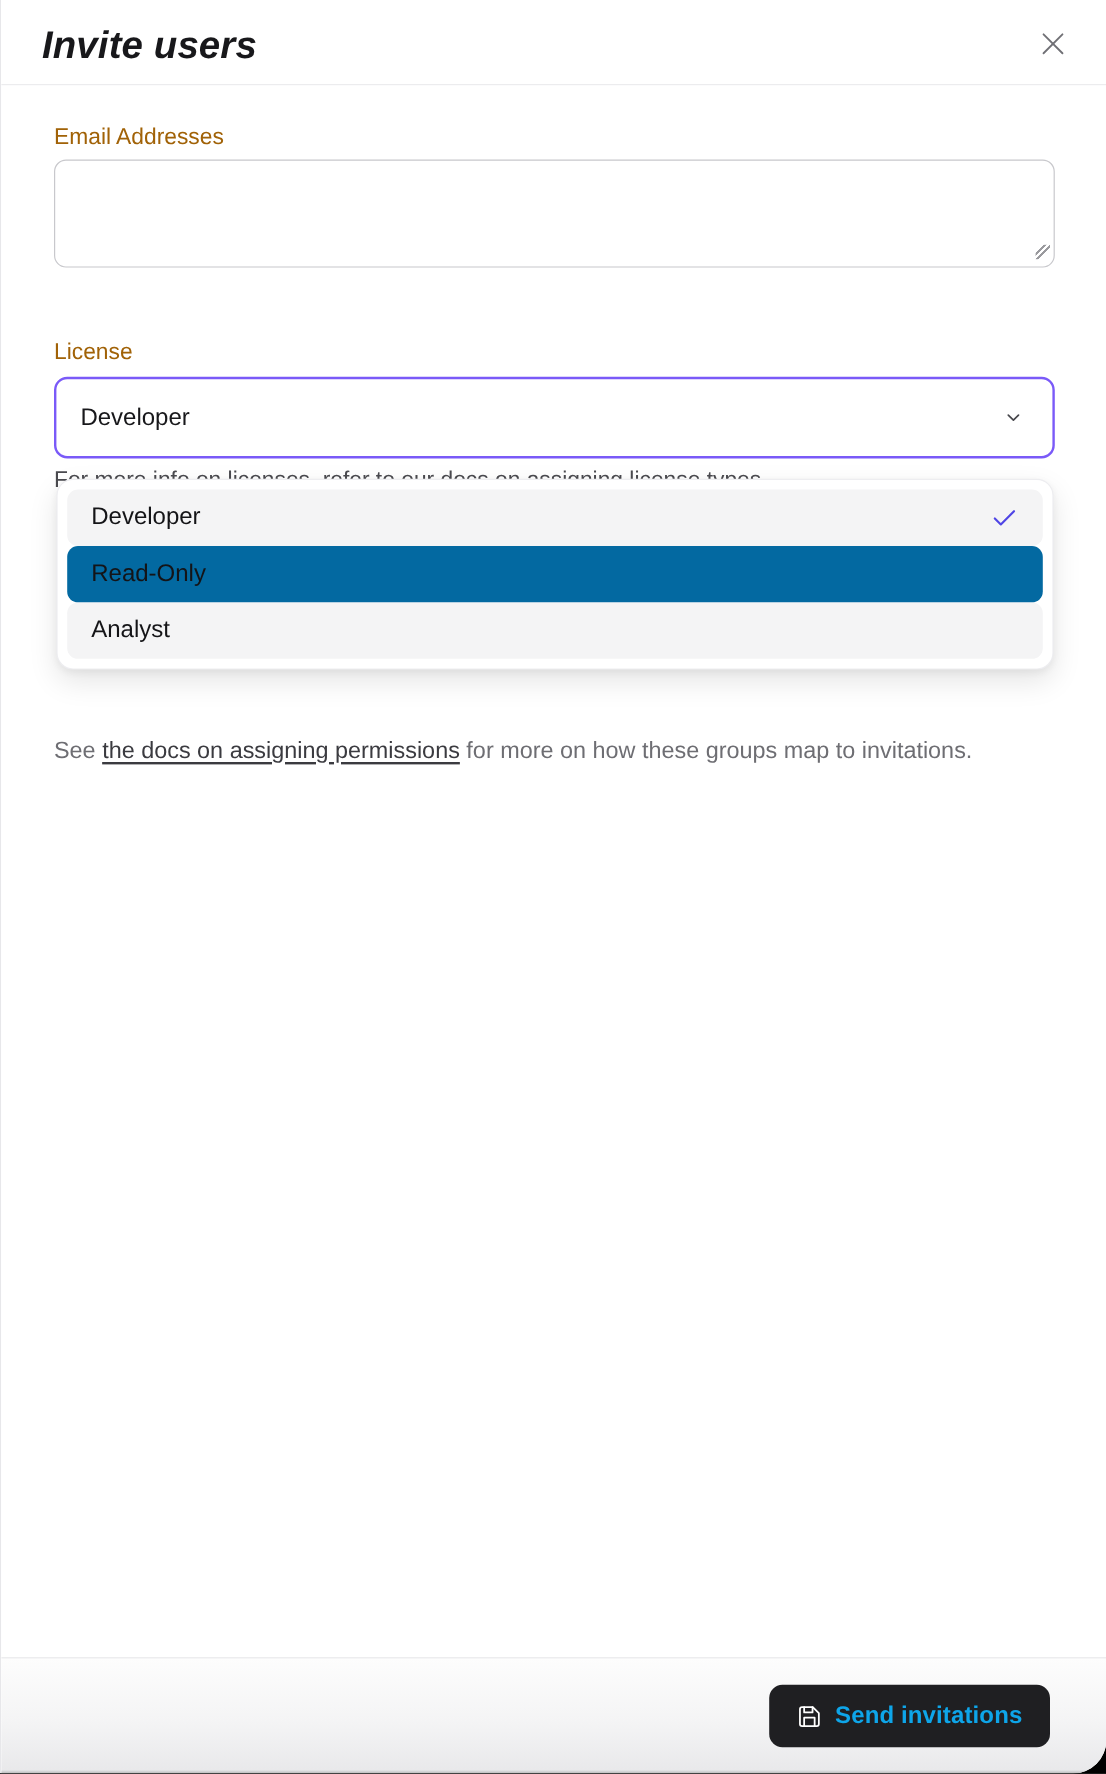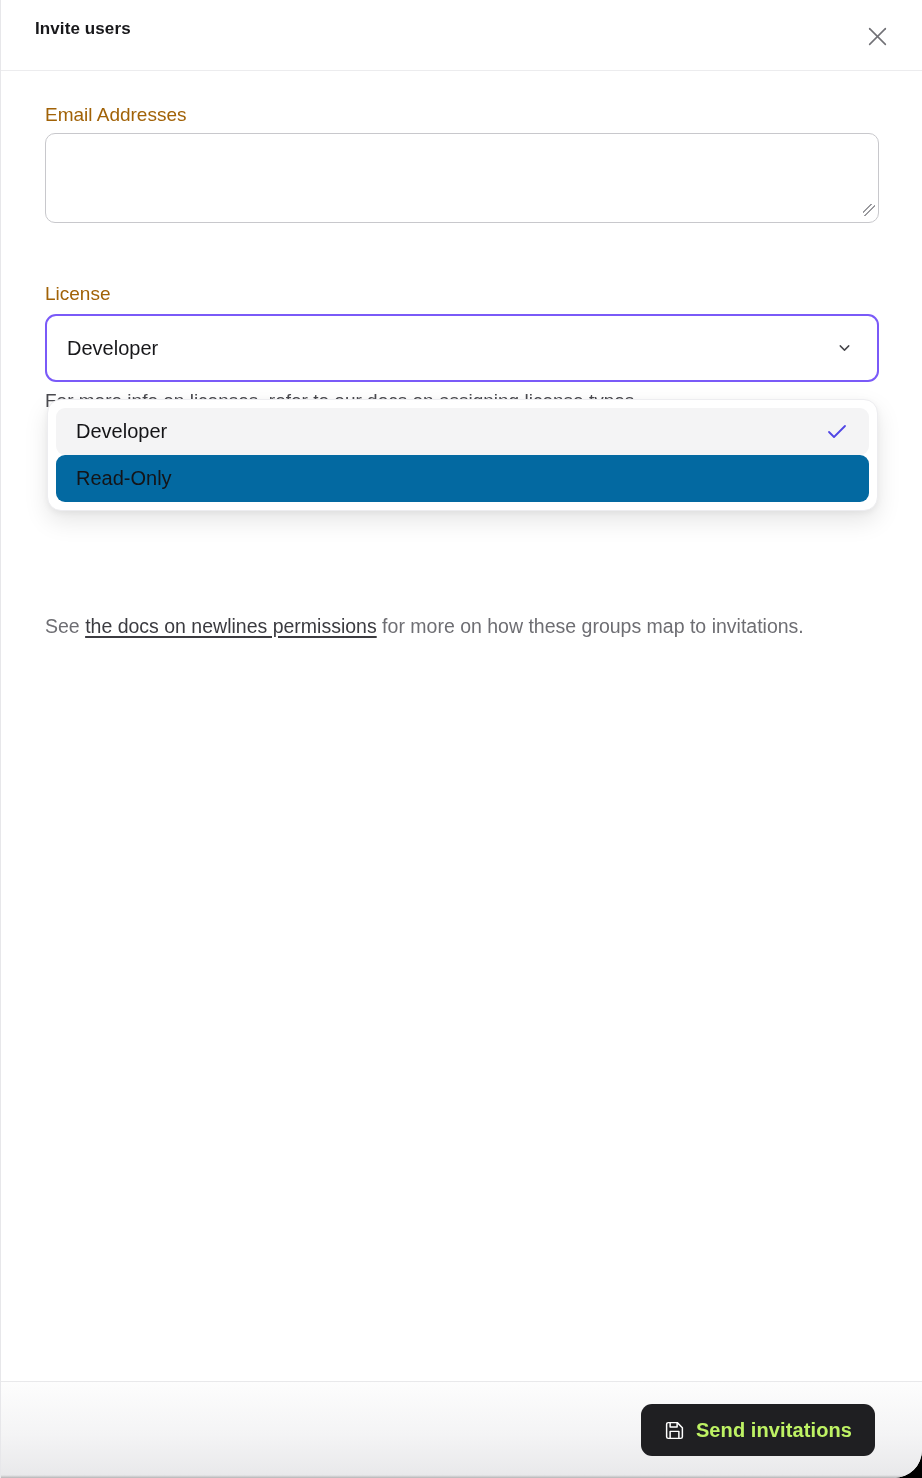--- a/index.html
+++ b/index.html
@@ -6,21 +6,21 @@
   *{box-sizing:border-box;font-family:"Liberation Sans","DejaVu Sans",sans-serif;}
   .screen{position:relative;width:922px;height:1478px;background:#000;overflow:hidden;}
   .modal{
     position:absolute;inset:0;background:#fff;
     border-left:1px solid #e7e7ea;
     border-bottom-right-radius:28px;
     overflow:hidden;
   }
   
   .header{position:absolute;left:0;top:0;width:100%;height:71px;background:#fff;border-bottom:1px solid #ececee;}
-  .title{position:absolute;left:34px;top:19px;font-size:17px;font-weight:700;color:#18181b;letter-spacing:.1px;}
+  .title{position:absolute;left:34px;top:19px;font-size:32px;font-weight:700;color:#18181b;letter-spacing:.1px;font-style:italic;}
   .close-btn{position:absolute;right:31px;top:22px;width:28px;height:28px;display:flex;align-items:center;justify-content:center;cursor:pointer;background:none;border:none;padding:0;}
   
   .field-label{position:absolute;left:44px;font-size:19px;font-weight:500;color:#a16207;}
   .email-label{top:104px;}
   .email-area{
     position:absolute;left:44px;top:133px;width:834px;height:90px;
     border:1px solid #c8c8cc;border-radius:10px;background:#fff;resize:none;
     font-size:19px;padding:12px 16px;color:#18181b;outline:none;
   }
   .resize-grip{position:absolute;left:862px;top:204px;width:12px;height:12px;pointer-events:none;
@@ -58,21 +58,21 @@
   .footer{
     position:absolute;left:0;right:0;bottom:0;height:97px;
     border-top:1px solid #e9e9eb;
     background:linear-gradient(180deg,#fdfdfd 0%,#f4f4f5 55%,#e8e8ea 100%);
   }
   .footer::after{content:"";position:absolute;left:0;right:0;bottom:0;height:3px;
     background:linear-gradient(180deg,rgba(0,0,0,0) 0%,rgba(0,0,0,.22) 100%);}
   .send-btn{
     position:absolute;right:47px;top:22px;height:52px;
     display:flex;align-items:center;gap:11px;padding:0 23px;
-    background:#1f1f22;color:#bef264;border:none;border-radius:11px;cursor:pointer;
+    background:#1f1f22;color:#0ea5e9;border:none;border-radius:11px;cursor:pointer;
     font-size:20px;font-weight:600;letter-spacing:.1px;
   }
 </style>
 </head>
 <body>
 
 <div class="screen">
   <div class="modal">
 
     <div class="header">
@@ -110,23 +110,27 @@
           <span class="check">
             <svg width="24" height="24" viewBox="0 0 24 24" fill="none" stroke="#5046e5" stroke-width="1.8" stroke-linecap="round" stroke-linejoin="round">
               <polyline points="20 6 9 17 4 12"></polyline>
             </svg>
           </span>
         </div>
         <div class="dd-item">
           <span class="dd-label">Read-Only</span>
 
         </div>
+        <div class="dd-item highlighted">
+          <span class="dd-label">Analyst</span>
+
+        </div>
       </div>
 
-    <div class="docs-note"><span>See </span><span class="docs-link">the docs on newlines permissions</span><span> for more on how these groups map to invitations.</span></div>
+    <div class="docs-note"><span>See </span><span class="docs-link">the docs on assigning permissions</span><span> for more on how these groups map to invitations.</span></div>
 
     <div class="footer">
       <button class="send-btn">
         <span style="display:flex;">
           <svg width="21" height="21" viewBox="0 0 24 24" fill="none" stroke="#ffffff" stroke-width="1.7" stroke-linecap="round" stroke-linejoin="round">
             <path d="M15.2 3H5a2 2 0 0 0-2 2v14a2 2 0 0 0 2 2h14a2 2 0 0 0 2-2V8.8Z"></path>
             <path d="M17 21v-8H7v8"></path>
             <path d="M7 3v5h8V3"></path>
           </svg>
         </span>

